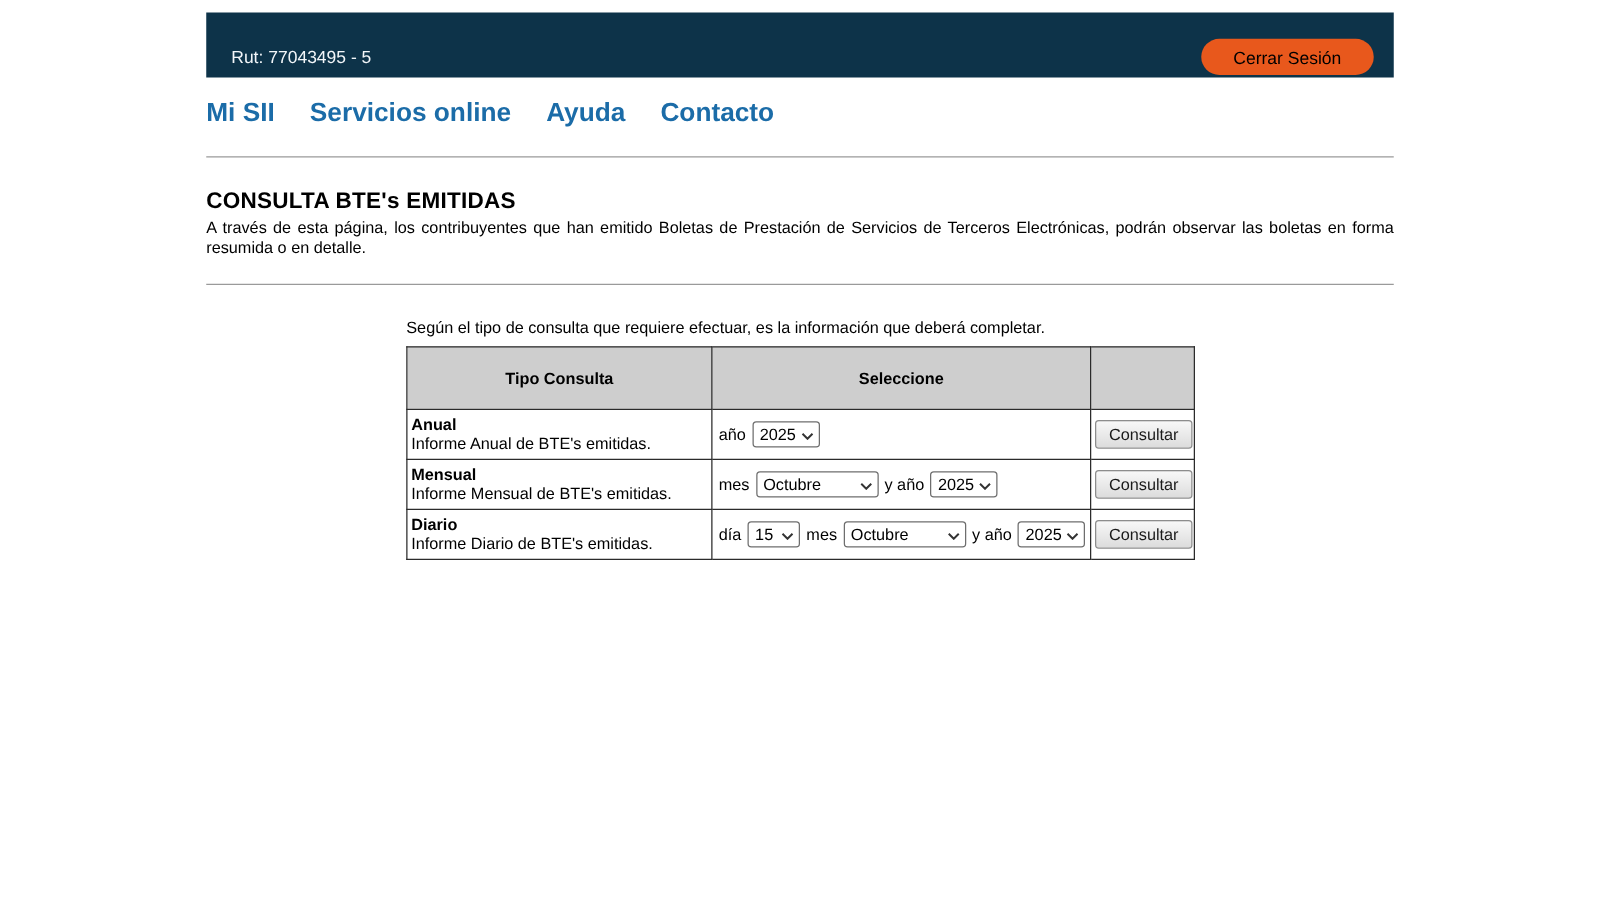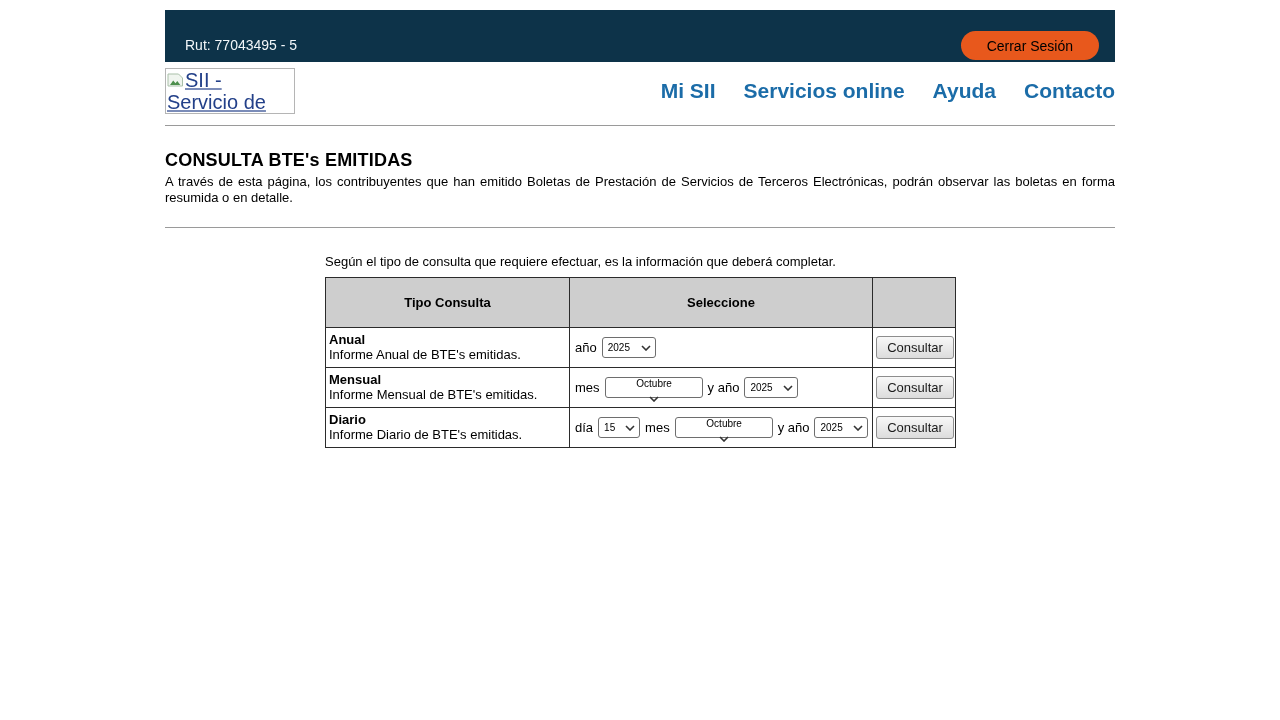--- a/index.html
+++ b/index.html
@@ -152,26 +152,26 @@
   .select {
     display: inline-flex;
     align-items: center;
     justify-content: space-between;
     gap: 4px;
     height: 21px;
     padding: 0 4px 0 5px;
     border: 1px solid #6e6e6e;
     border-radius: 3px;
     background: #ffffff;
-    font-size: 10px;
+    font-size: 13px;
     cursor: default;
     text-align: center;
   }
   .sel-day   { width: 42px; }
-  .sel-month { width: 98px; flex-direction: column; }
+  .sel-month { width: 98px; }
   .sel-year  { width: 54px; }
   .chev { flex: 0 0 auto; display: inline-block; }
 
   td.actioncell { text-align: center; }
   .consultar-btn {
     display: inline-block;
     width: 78px;
     height: 23px;
     font-size: 13px;
     font-family: "Liberation Sans", sans-serif;
@@ -187,26 +187,20 @@
 <body>
 
 <div class="page">
 
   <header class="topbar">
     <span class="rut">Rut: 77043495 - 5</span>
     <button class="logout-btn">Cerrar Sesión</button>
   </header>
 
   <div class="brandrow">
-    <a class="logo-box">
-      <span class="broken-icon"><svg width="17" height="14" viewBox="0 0 17 14">
-            <path d="M1 1 h10.5 l4 4 v8 h-14.5 z" fill="#f0f5ef" stroke="#a9c0a9" stroke-width="1"></path>
-            <path d="M3 12 l3.2-4.6 2.3 2.8 1.8-2.3 3 4.1 z" fill="#4d8f4d"></path>
-          </svg></span><span>SII - Servicio de</span>
-    </a>
     <nav class="mainnav">
       <a>Mi SII</a>
       <a>Servicios online</a>
       <a>Ayuda</a>
       <a>Contacto</a>
     </nav>
   </div>
 
   <hr class="rule">
 

